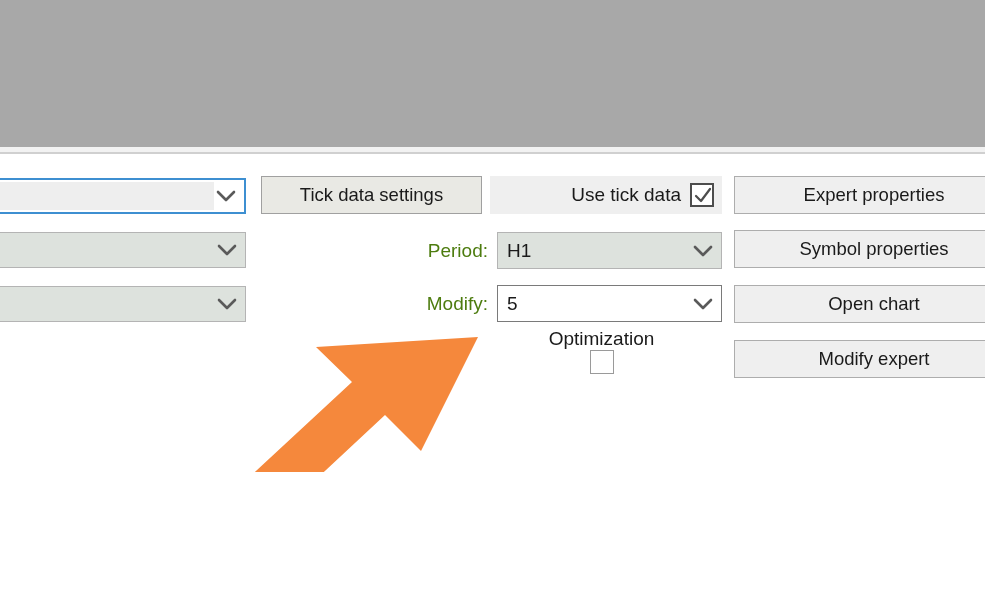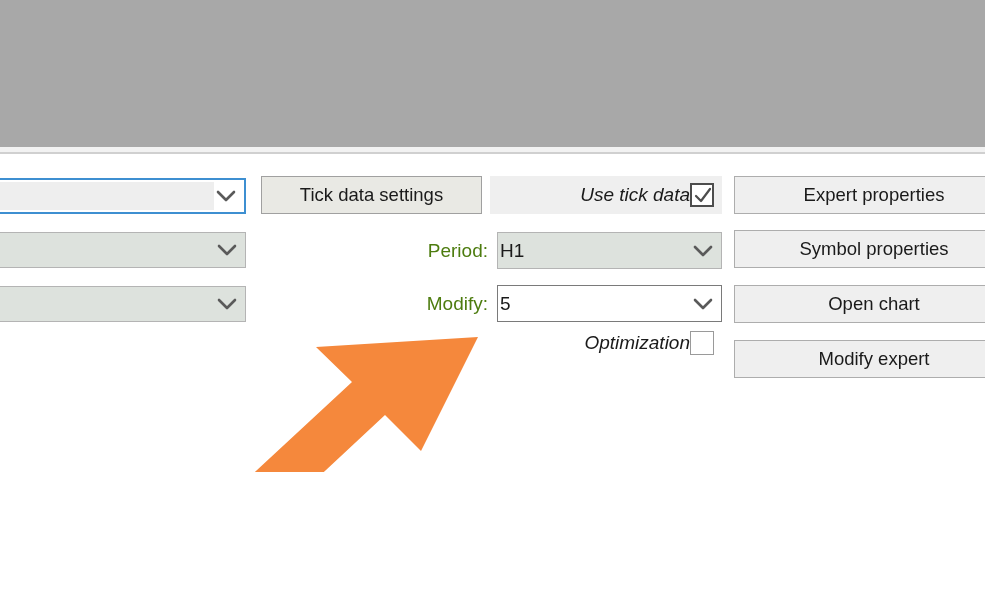--- a/index.html
+++ b/index.html
@@ -51,21 +51,21 @@
   .combo {
     position: absolute;
     box-sizing: border-box;
     display: flex;
     align-items: center;
     font-size: 19px;
     color: #1a1a1a;
   }
   .combo .combo-text {
     flex: 1 1 auto;
-    padding-left: 2px;
+    padding-left: 9px;
     white-space: nowrap;
     overflow: hidden;
   }
   .combo .chev {
     flex: 0 0 auto;
     width: 36px;
     display: flex;
     align-items: center;
     justify-content: center;
   }
@@ -132,24 +132,25 @@
     align-items: center;
     justify-content: flex-end;
     font-size: 19px;
     color: #1a1a1a;
   }
   #chk-row-tick {
     left: 490px; top: 176px; width: 232px; height: 38px;
     background: #efefef;
   }
   #chk-row-opt {
-    left: 490px; top: 324px; width: 232px; height: 38px;
+    left: 490px; top: 336px; width: 232px; height: 38px;
     background: transparent;
-  }
-  .chk-label { white-space: nowrap; font-style: italic; }
+    flex-direction: column;
+  }
+  .chk-label { margin-right: 9px; white-space: nowrap; }
   .chk-box {
     position: relative;
     box-sizing: border-box;
     width: 24px; height: 24px;
     border: 2px solid #4d4d4d;
     background: #ffffff;
     margin-right: 8px;
     flex: 0 0 auto;
   }
   .chk-box.unchecked { border: 1px solid #9a9a9a; }

